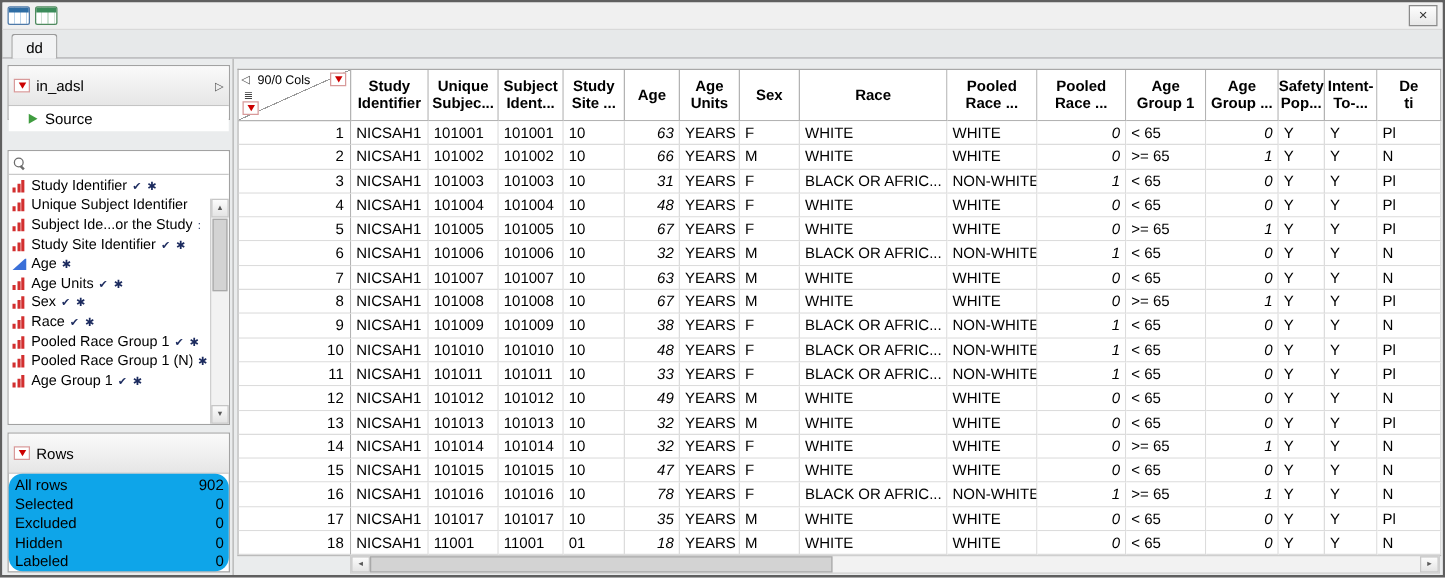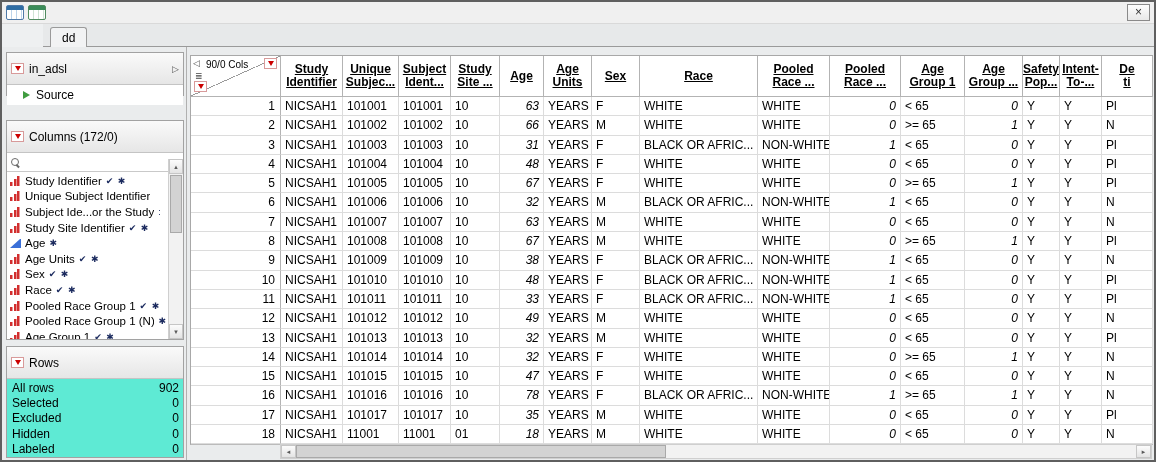--- a/index.html
+++ b/index.html
@@ -34,21 +34,21 @@
     border-color:#4e8a5e;
   }
   .close-btn {
     margin-left:auto; width:23px; height:17px; border:1px solid #8a8a8a;
     background:linear-gradient(#fdfdfd,#e8e8e8); font-size:12px; line-height:13px;
     font-family:"Liberation Sans",sans-serif; color:#333; padding:0; cursor:default;
   }
   
   .tabbar {
     height:23px; background:#e7e9ea; border-bottom:1px solid #9a9a9a;
-    display:flex; align-items:flex-end; padding-left:7px;margin-left:41px;
+    display:flex; align-items:flex-end; padding-left:7px;
   }
   .tab {
     height:20px; padding:3px 11px 0 11px; background:#f2f3f4;
     border:1px solid #9a9a9a; border-bottom:none; border-radius:3px 3px 0 0;
     font-size:12px; margin-bottom:-1px; position:relative; z-index:2;
   }
   
   .content { display:flex; height:413px; background:#eaeced; }
   
   .sidebar {
@@ -111,37 +111,37 @@
     background:#f2f2f2; border-left:1px solid #cfcfcf;
     display:flex; flex-direction:column;
   }
   .scroll-btn {
     height:15px; background:linear-gradient(#fcfcfc,#e4e4e4); border:1px solid #c6c6c6;
     font-size:6px; color:#5a5a5a; display:flex; align-items:center; justify-content:center;
   }
   .vthumb { height:58px; margin:1px; background:#d3d3d3; border:1px solid #a9a9a9; }
   .vspace { flex:1; }
   .panel-rows { flex:1; display:flex; flex-direction:column; }
-  .rows-stats { padding:2px 4px 0 5px; background:#5eead4; flex:1; }
+  .rows-stats { padding:2px 4px 0 5px; background:#0ea5e9; flex:1;border-radius:11px; }
   .stat-row { display:flex; justify-content:space-between; height:15.2px; font-size:12px; }
   .stat-value { text-align:right; }
   
   .table-area {
     flex:1; position:relative; border-left:1px solid #b0b0b0;
     background:#eaeced; padding:8px 0 0 3px; overflow:hidden;
   }
   .grid {
     display:grid; grid-template-rows:41px; grid-auto-rows:19.3px;
     width:963px; background:#fff; border:1px solid #a8a8a8; border-right:none; border-bottom:1px solid #bbb;
   }
   .th {
     border-right:1px solid #b3b3b3; border-bottom:1px solid #b3b3b3;
     font-weight:bold; font-size:12px; line-height:13px; white-space:pre-line;
     display:flex; align-items:center; justify-content:center; text-align:center;
-    background:#fff; overflow:hidden; padding:0 2px;text-decoration:underline;
+    background:#fff; overflow:hidden; padding:0 2px;
   }
   .rownum {
     border-right:1px solid #b3b3b3; border-bottom:1px solid #dcdcdc;
     text-align:right; padding:0 5px; line-height:19px; background:#fff; overflow:hidden;
   }
   .td {
     border-right:1px solid #dcdcdc; border-bottom:1px solid #dcdcdc;
     line-height:19px; padding:0 4px; white-space:nowrap; overflow:hidden; background:#fff;
   }
   .tl { text-align:left; } .tr { text-align:right;font-style:italic; }
@@ -192,26 +192,20 @@
           <span class="panel-title">in_adsl</span>
           <span class="expand-arrow">▷</span>
         </div>
         <div class="source-row">
           <span class="green-tri"></span>
           <span>Source</span>
         </div>
       </div>
 
       <div class="panel panel-columns">
-        <div class="panel-header">
-          <span class="red-tri">
-              <i></i>
-            </span>
-          <span class="panel-title">Columns (172/0)</span>
-        </div>
         <div class="search-row">
           <span class="search-icon"></span>
           <input class="search-input" value="" style="">
         </div>
         <div class="col-list">
             <div class="col-item">
               <span class="col-icon nominal"></span>
               <span class="col-label">Study Identifier</span>
               <span class="col-marks">✔ ✱</span>
             </div>

